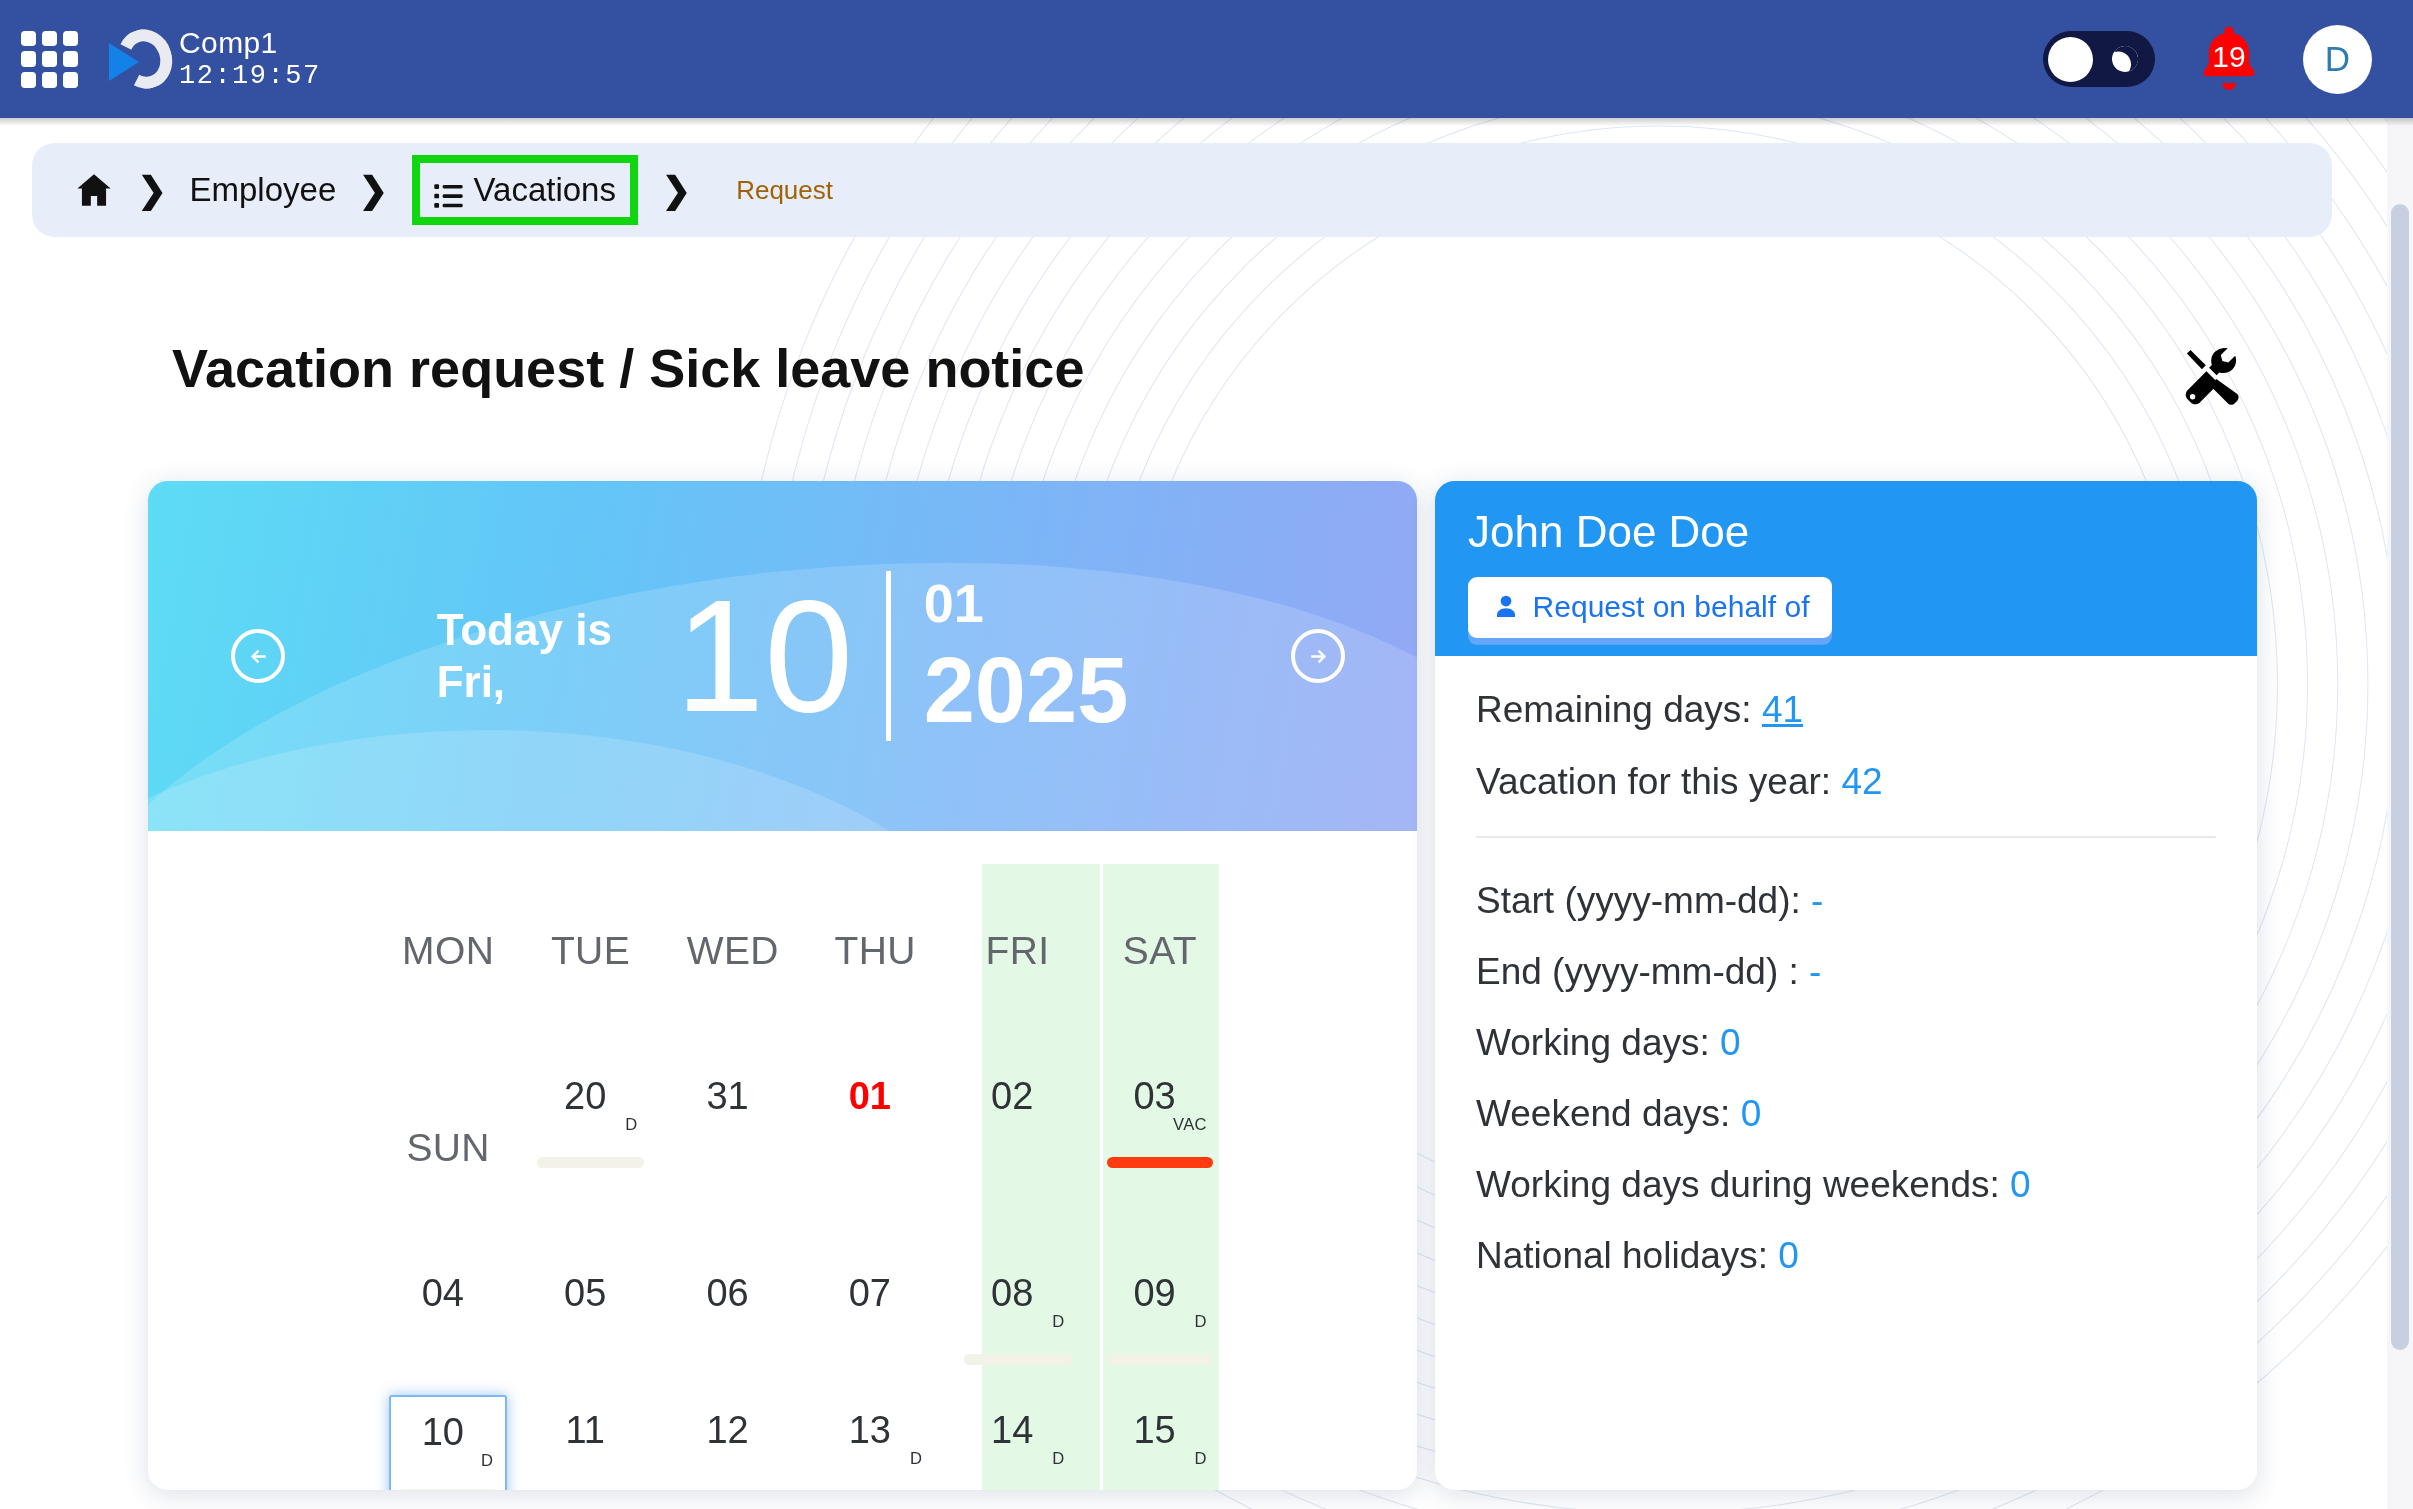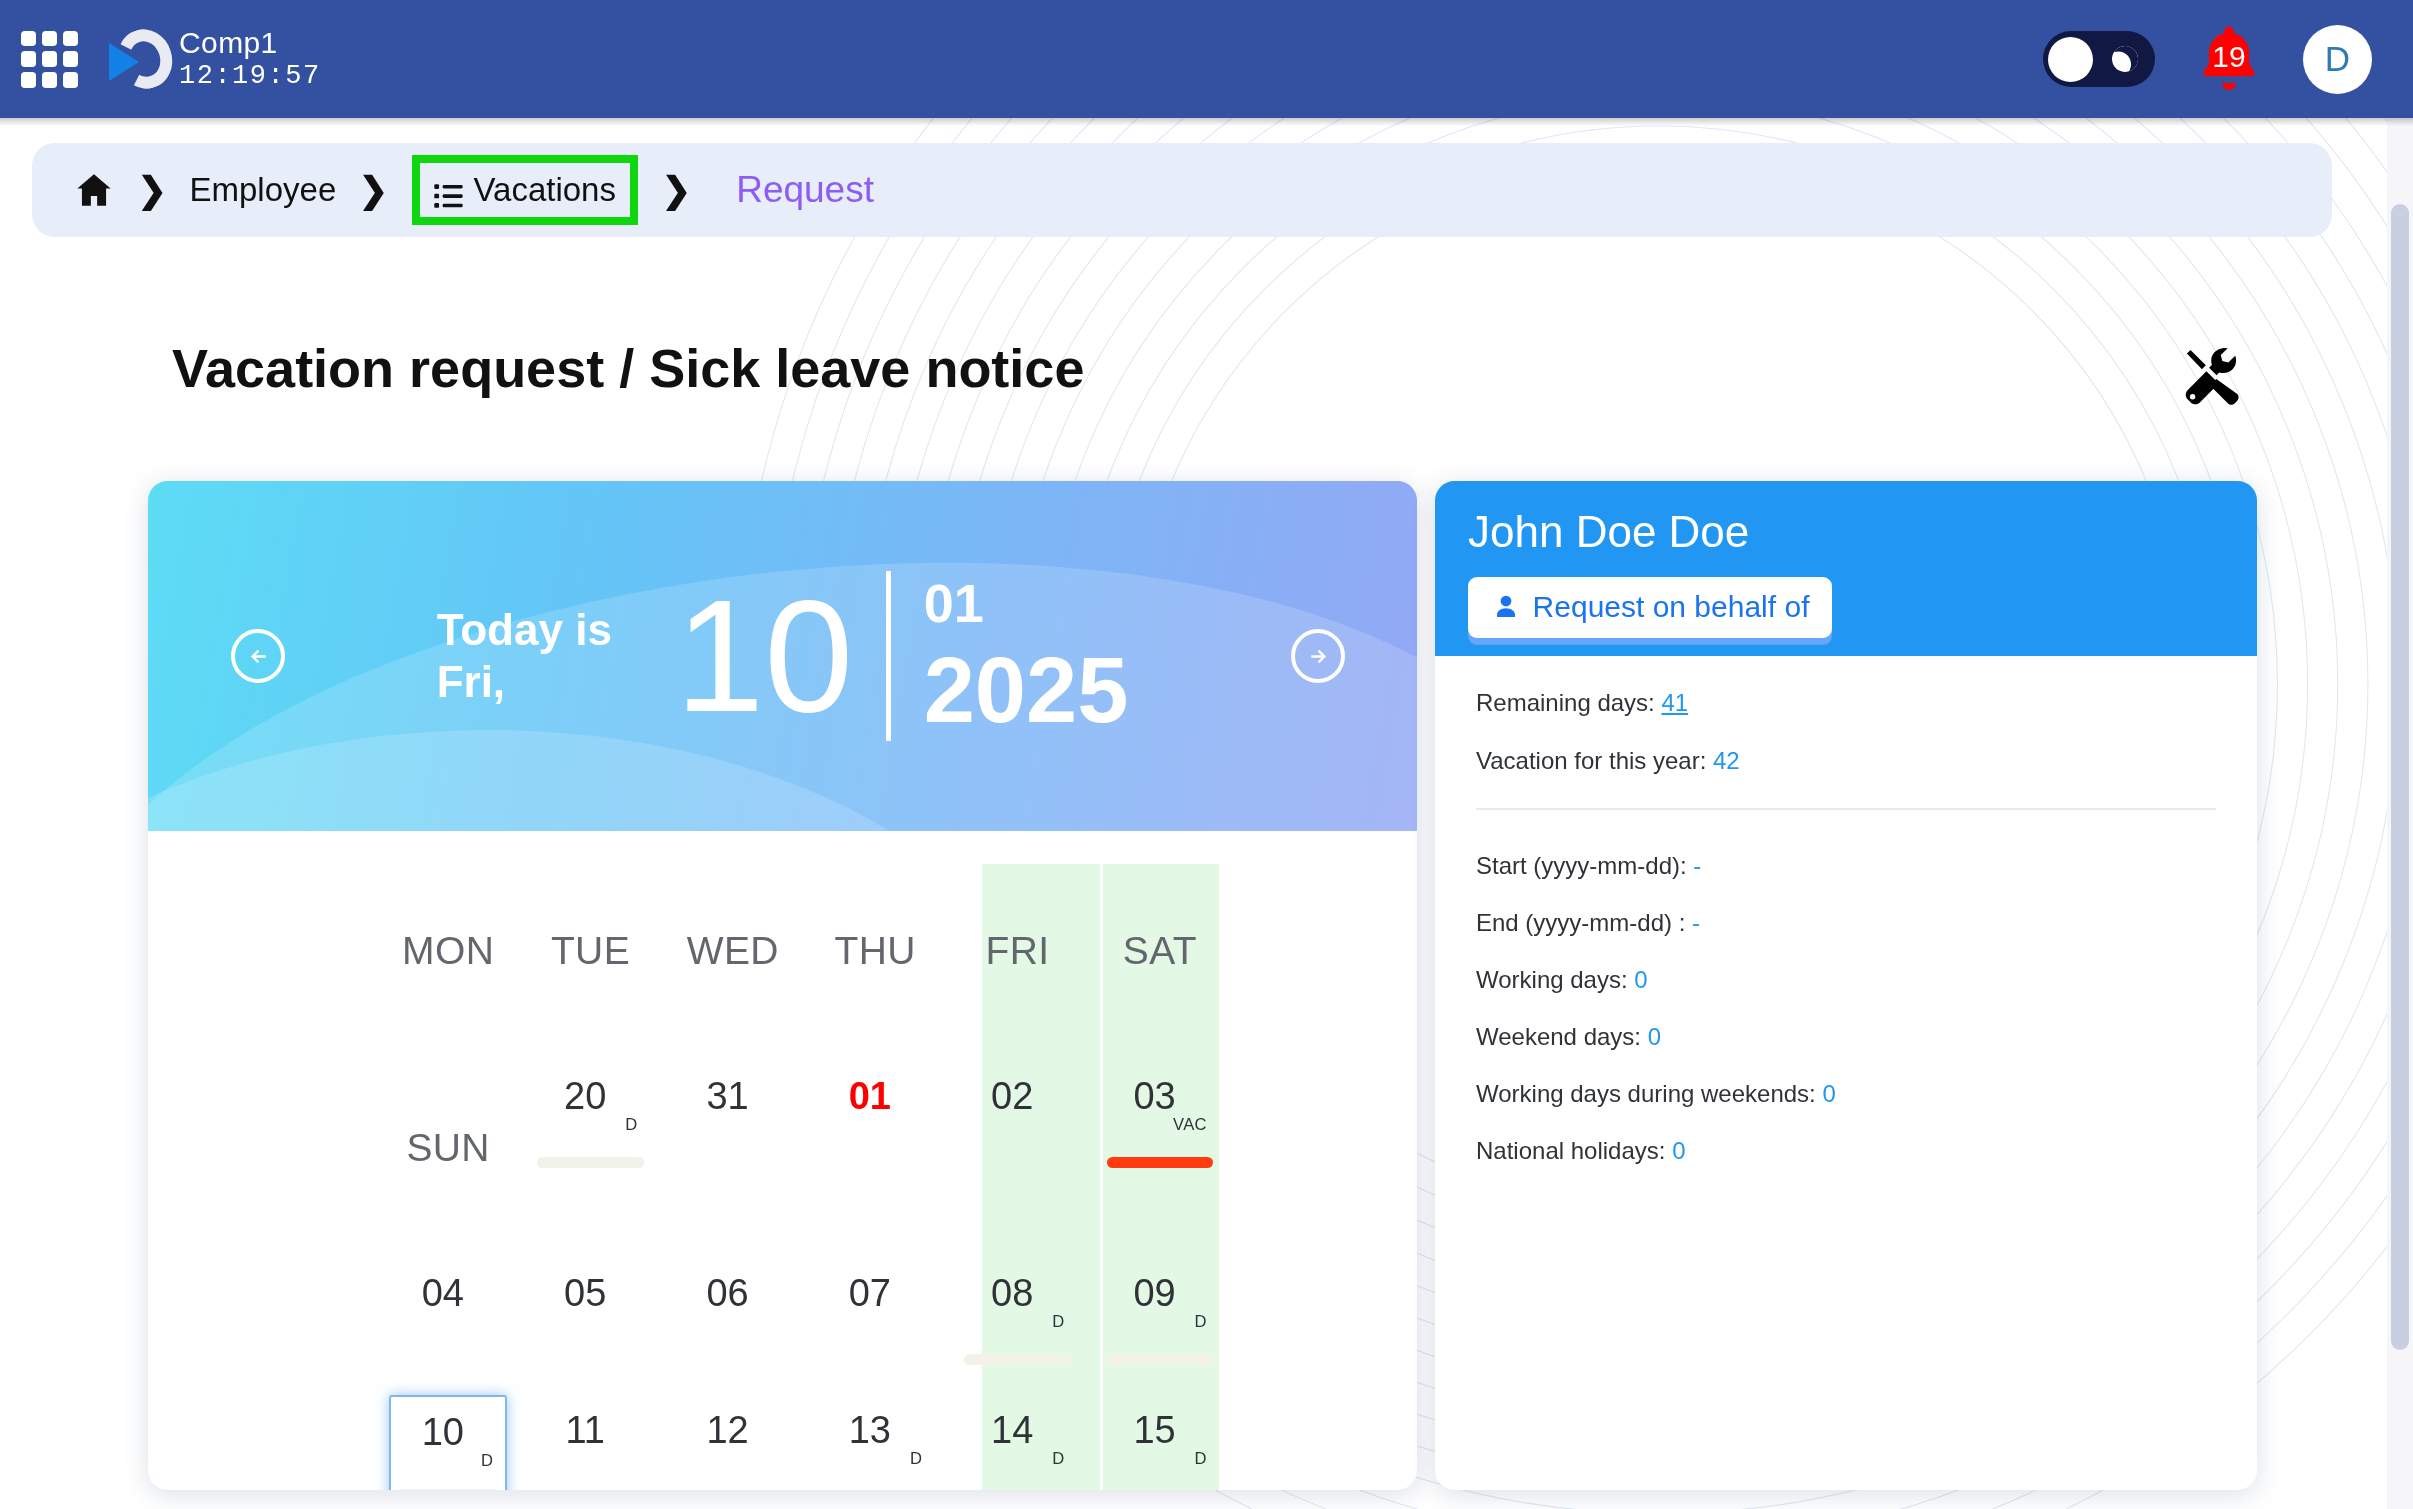--- a/index.html
+++ b/index.html
@@ -99,21 +99,21 @@
   }
   .crumb-home { width: 42px; height: 42px; cursor:pointer; }
   .crumb-sep { margin: 0 22.6px; color:#111; font-size: 35px; font-weight:600; }
   .crumb-link { font-size: 33px; color:#111; cursor:pointer; white-space:nowrap; }
   .crumb-highlight {
     border: 8.3px solid #0fd60f; padding: 8.3px 13.6px;
     display:flex; align-items:flex-end; gap: 10.6px;
     cursor:pointer; margin: 0 1.5px;
   }
   .list-icon { width: 29px; height: 26px; display:block; }
-  .crumb-last { font-size: 37px; color:#8b5cf6; margin-left: 22.6px; }
+  .crumb-last { font-size: 26px; color:#a16207; margin-left: 22.6px; }
 
   
   .page-title {
     position:absolute; left: 172px; top: 337px;
     font-size: 54px; color: #111; font-weight: 700; white-space: nowrap;
     z-index: 5;
   }
   .tools-icon {
     position:absolute; left: 2177px; top: 341px; width: 72px; height: 72px;
     cursor:pointer; z-index:5;
@@ -215,21 +215,21 @@
   }
   .rc-name { color:#ffffff; font-size: 44px; font-weight:400; margin-bottom: 19.6px; }
   .behalf-btn {
     display:inline-flex; align-items:center; gap: 12px;
     background:#ffffff; border-radius: 9px;
     padding: 13.6px 22.6px; cursor:pointer;
     box-shadow: 0 6.8px 0 rgba(160,180,255,.55);
     color:#1a73f0; font-size: 30px;
   }
   .rc-body { padding: 33px 41px 0 41px; }
-  .rc-line { font-size: 24px; color:#2f3338; margin-bottom: 30px; }
+  .rc-line { font-size: 37px; color:#2f3338; margin-bottom: 30px; }
   .rc-line .v { color:#2196f3; }
   .rc-line .v.link { text-decoration: underline; cursor:pointer; }
   .rc-div { height: 2.3px; background:#e7eaf2; margin: 33px 0 42px 0; }
   .rc-line.tight { margin-bottom: 29px; }
 
   
   .scrollbar-track {
     position:absolute; right: 0; top: 118px; width: 26px; height: 1392px;
     background:#f6f6f8; z-index: 30;
   }

